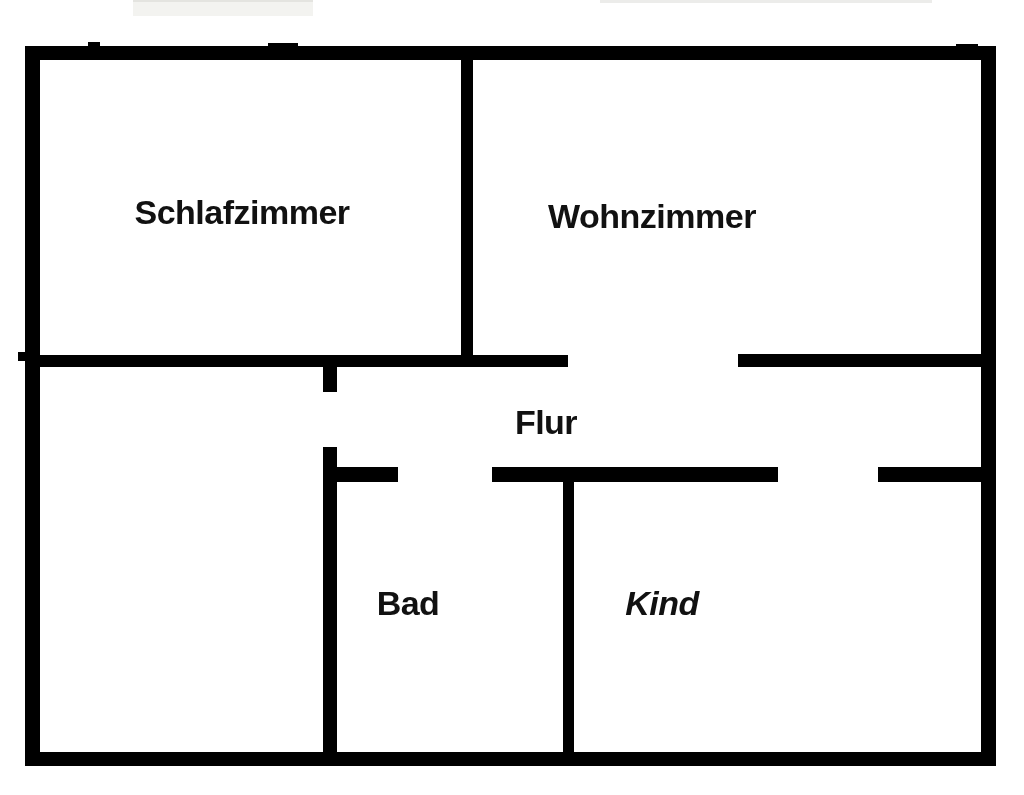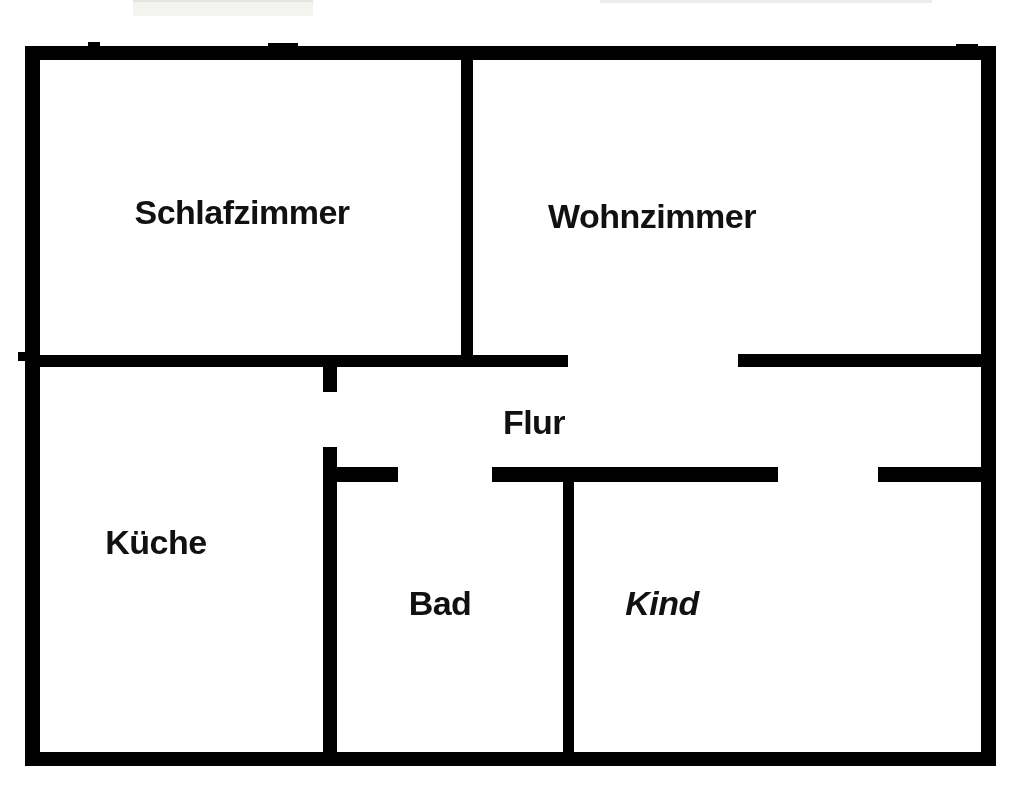--- a/index.html
+++ b/index.html
@@ -55,18 +55,17 @@
   <div class="wall" style="left:323px;top:447px;width:14px;height:319px;"></div>
 
   <div class="wall" style="left:323px;top:467px;width:75px;height:15px;"></div>
   <div class="wall" style="left:492px;top:467px;width:286px;height:15px;"></div>
   <div class="wall" style="left:878px;top:467px;width:118px;height:15px;"></div>
 
   <div class="wall" style="left:563px;top:467px;width:11px;height:299px;"></div>
 
   <div class="room-label" style="left:652px;top:216px;">Wohnzimmer</div>
   <div class="room-label" style="left:242px;top:212px;">Schlafzimmer</div>
-  <div class="room-label" style="left:534px;top:422px;">Flur</div>
-  <div class="room-label" style="left:156px;top:542px;">Küche</div>
-  <div class="room-label" style="left:440px;top:603px;">Bad</div>
+  <div class="room-label" style="left:546px;top:422px;">Flur</div>
+  <div class="room-label" style="left:408px;top:603px;">Bad</div>
   <div class="room-label" style="left:662px;top:603px;font-style:italic;">Kind</div>
 
 </div>
 
 </body></html>

